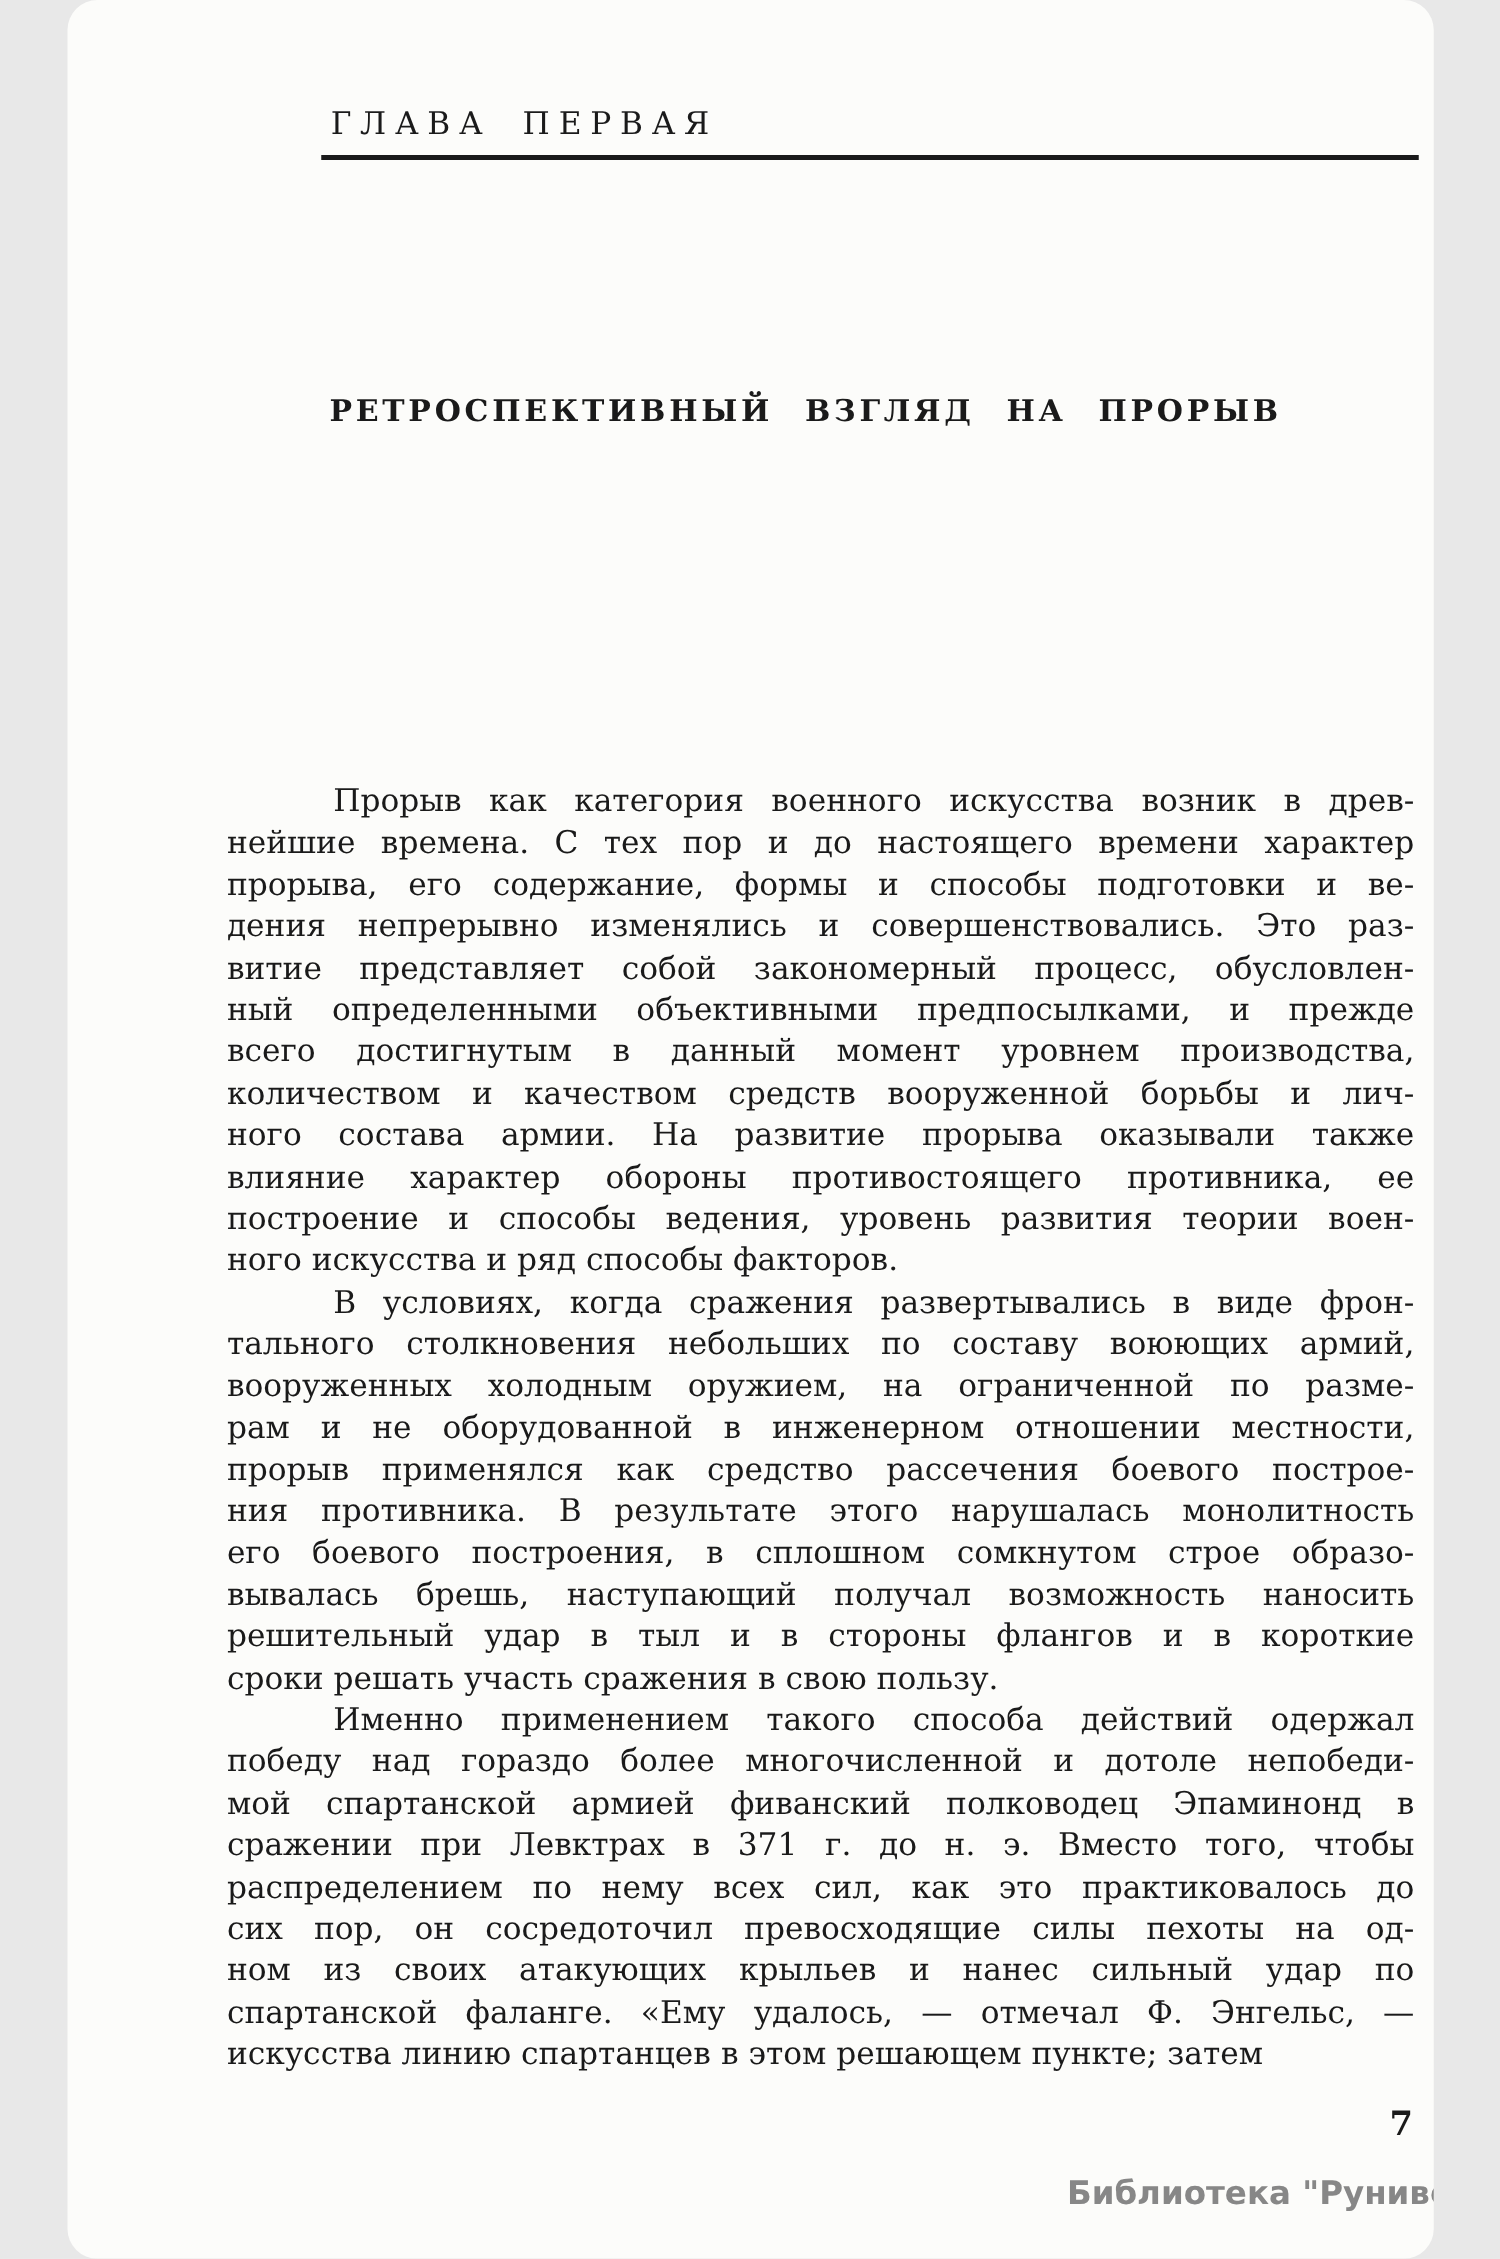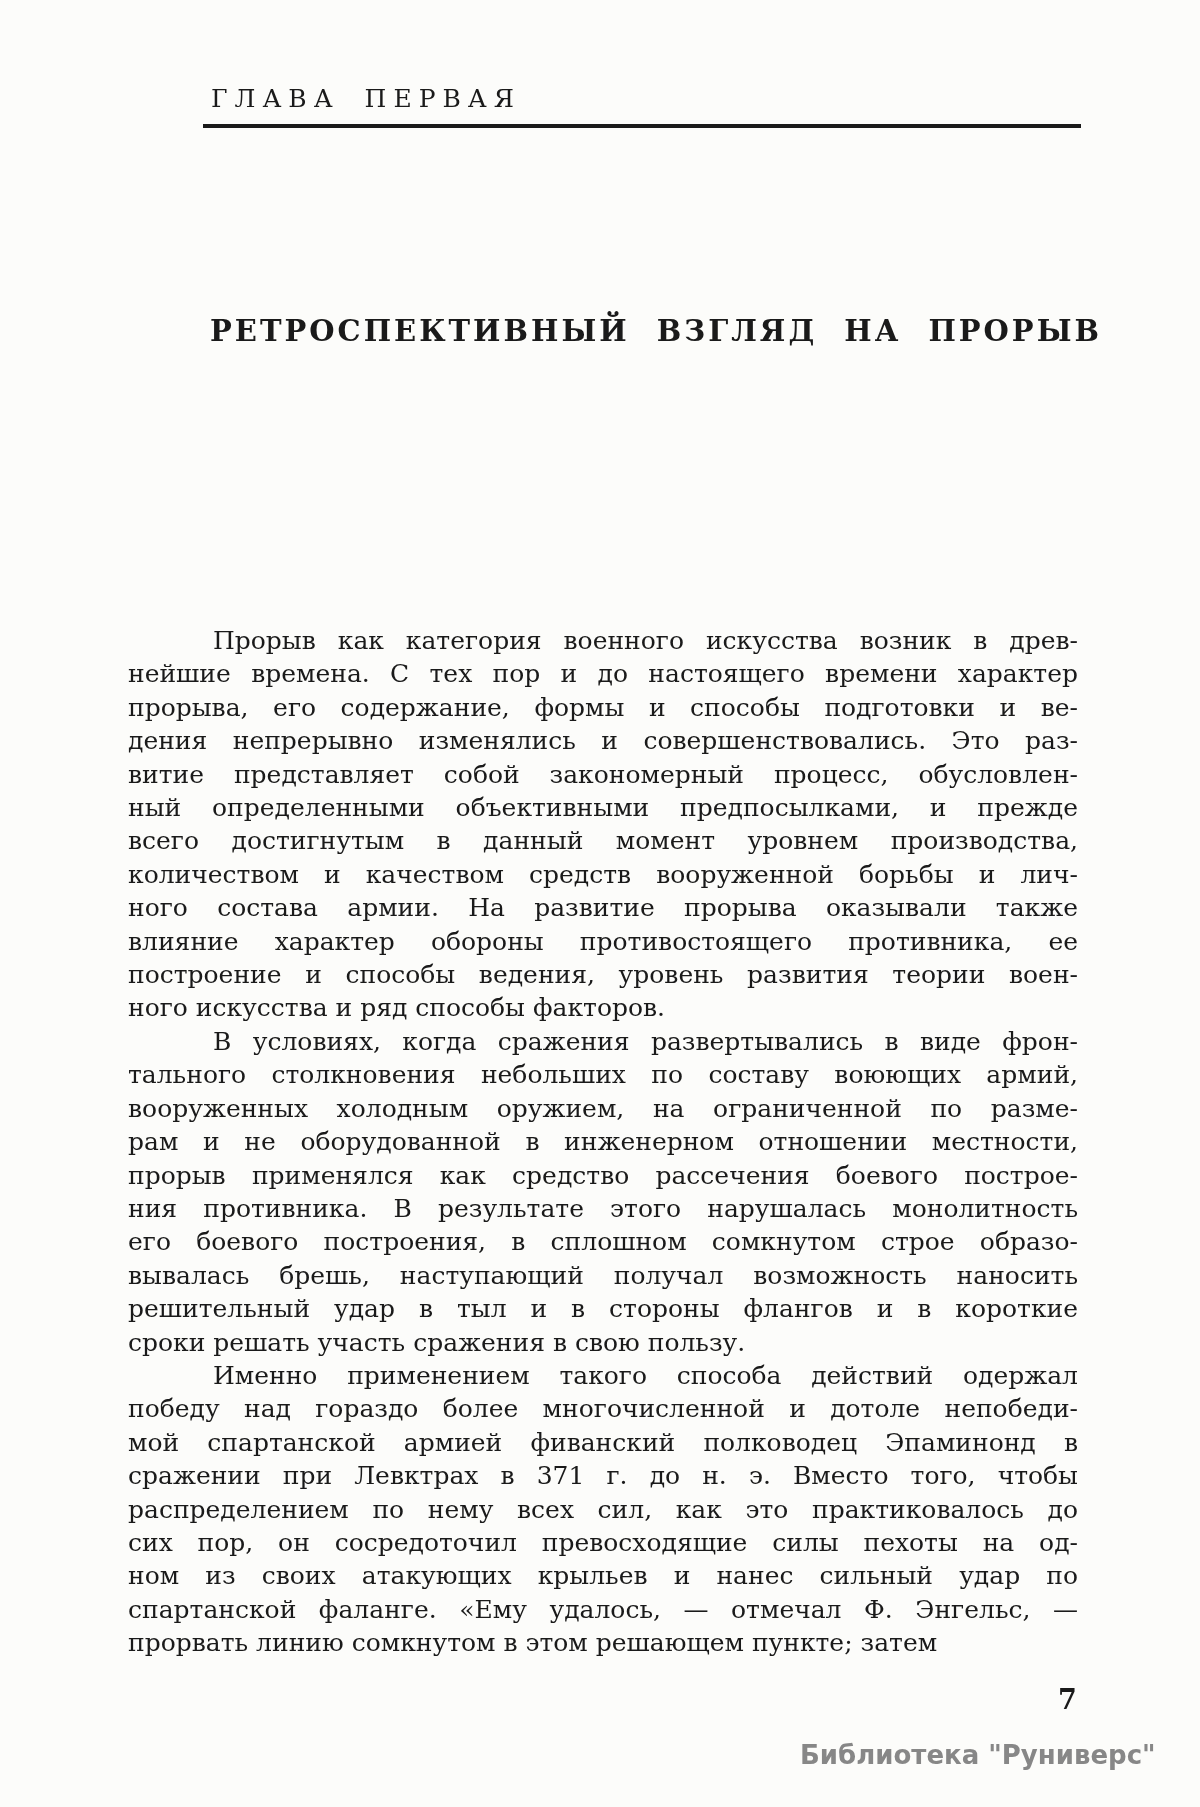--- a/index.html
+++ b/index.html
@@ -3,48 +3,49 @@
 <meta charset="utf-8">
 <style>
   :root{
     --ink:#1a1a1a;
     --paper:#fcfcfa;
     --watermark:#878787;
   }
   html,body{margin:0;padding:0;background:#e8e8e8;}
   .page{
     position:relative;
-    width:1200px;
+    width:1093px;
     height:1807px;
     margin:0 auto;
     background:var(--paper);
     color:var(--ink);
     font-family:"DejaVu Serif", serif;
     overflow:hidden;
+    border-radius:24px;
   }
   .chapter-header{
     position:absolute;
     left:211px; top:84px;
     font-size:25px;
     letter-spacing:7px;
     word-spacing:10px;
     font-weight:500;
     white-space:nowrap;
   }
   .chapter-rule{
     position:absolute;
     left:203px; top:124px;
     width:878px; height:4px;
     background:var(--ink);
   }
   .page-title{
     position:absolute;
     left:210px; top:314px;
     margin:0;
-    font-size:29px;
+    font-size:24px;
     font-weight:bold;
     letter-spacing:3px;
     word-spacing:14px;
     white-space:nowrap;
   }
   .section-heading{
     position:absolute;
     left:200px; top:505px;
     font-size:24px;
     font-weight:bold;
@@ -124,21 +125,21 @@
       </div>
     <div class="paragraph">
         <div class="line first">Именно применением такого способа действий одержал</div>
         <div class="line">победу над гораздо более многочисленной и дотоле непобеди-</div>
         <div class="line">мой спартанской армией фиванский полководец Эпаминонд в</div>
         <div class="line">сражении при Левктрах в 371 г. до н. э. Вместо того, чтобы</div>
         <div class="line">распределением по нему всех сил, как это практиковалось до</div>
         <div class="line">сих пор, он сосредоточил превосходящие силы пехоты на од-</div>
         <div class="line">ном из своих атакующих крыльев и нанес сильный удар по</div>
         <div class="line">спартанской фаланге. «Ему удалось, — отмечал Ф. Энгельс, —</div>
-        <div class="line last">прорвать линию сомкнутом в этом решающем пункте; затем</div>
+        <div class="line last">искусства линию спартанцев в этом решающем пункте; затем</div>
       </div>
   </div>
 
   <div class="page-number">7</div>
 
   <div class="watermark">Библиотека "Руниверс"</div>
 
 </div>
 
 </body></html>

